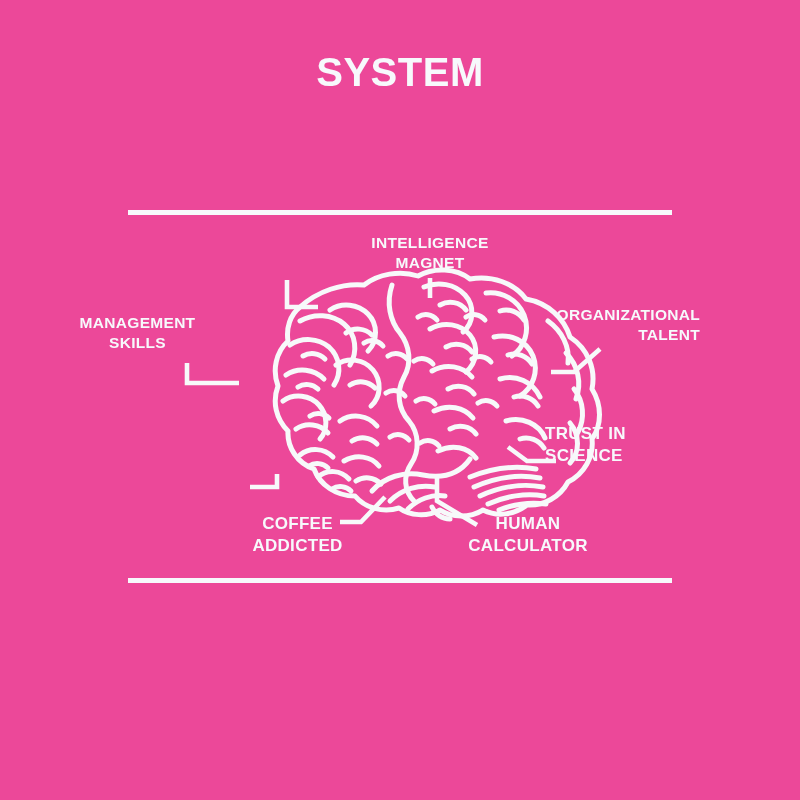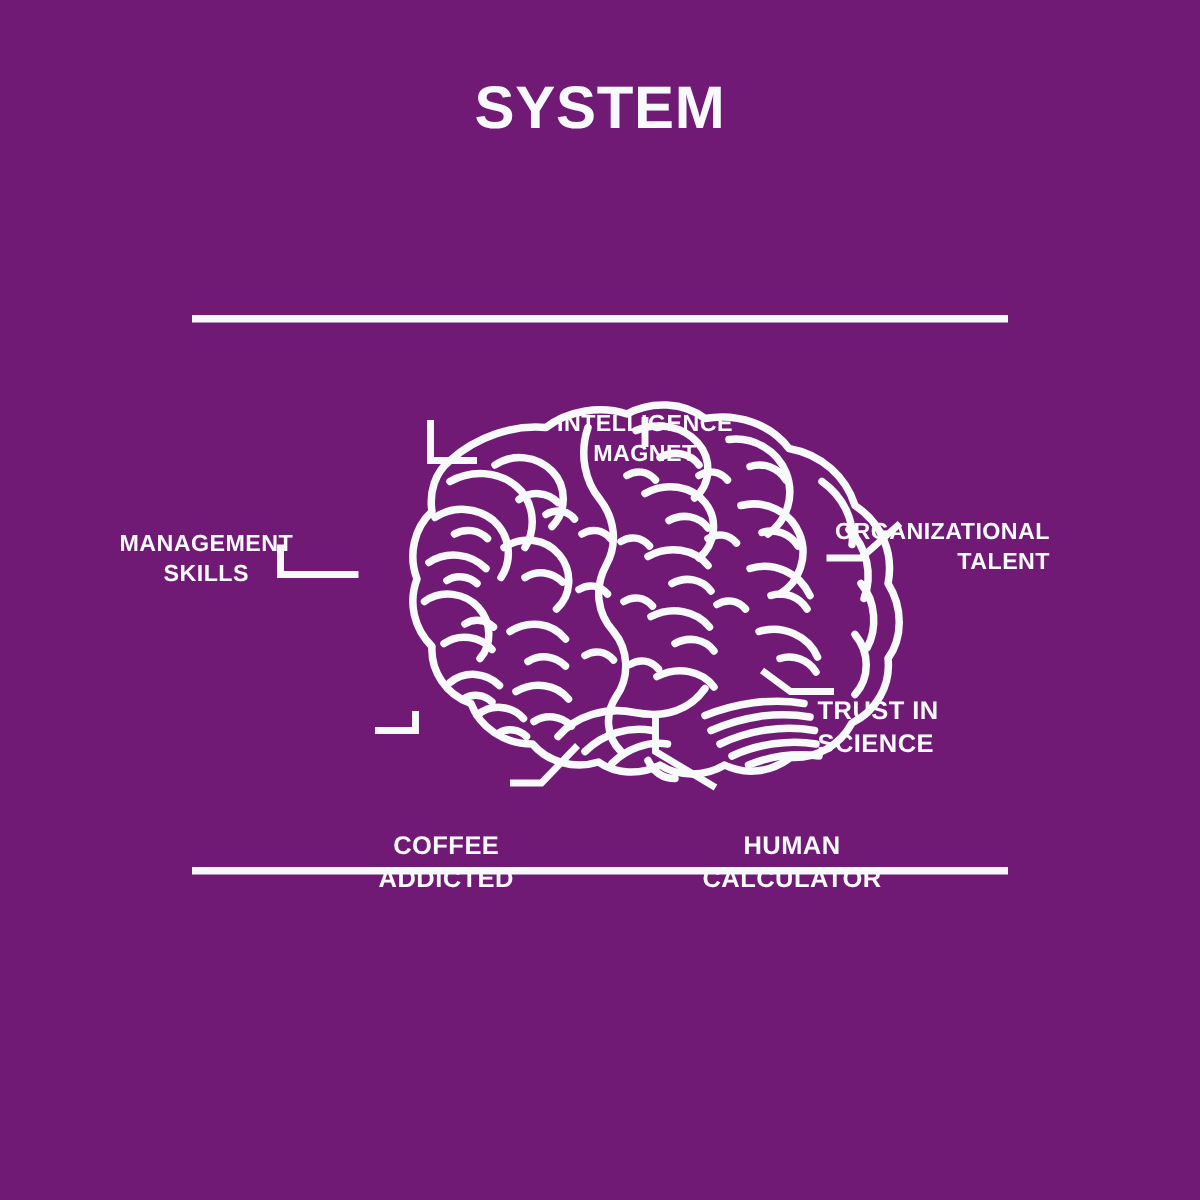--- a/index.html
+++ b/index.html
@@ -4,21 +4,21 @@
 <style>
   html, body {
     margin: 0;
     padding: 0;
     background: #242b41;
   }
   #poster {
     position: relative;
     width: 800px;
     height: 800px;
-    background: #701a75;
+    background: #ec4899;
     overflow: hidden;
     font-family: "Liberation Sans", sans-serif;
     -webkit-font-smoothing: antialiased;
   }
   .title-small {
     position: absolute;
     top: 50px;
     left: 0;
     width: 800px;
     text-align: center;
@@ -68,21 +68,20 @@
 
   
   .label {
     position: absolute;
     color: #f7f9fc;
     font-size: 15.5px;
     font-weight: bold;
     line-height: 20px;
     letter-spacing: 0.3px;
     white-space: pre-line;
-    margin-top: 40px;
   }
   .label.lg { font-size: 17px; line-height: 22px; }
 
   
   .lbl-love        { left:  70px; top:  32px; width: 270px; text-align: right; }
   .lbl-intel       { left: 300px; top:   8px; width: 260px; text-align: center; }
   .lbl-mgmt        { left:  20px; top:  88px; width: 235px; text-align: center; }
   .lbl-org         { left: 480px; top:  80px; width: 220px; text-align: right; }
   .lbl-sarcasm     { left:  70px; top: 225px; width: 175px; text-align: center; }
   .lbl-trust       { left: 545px; top: 198px; width: 170px; text-align: left; }

